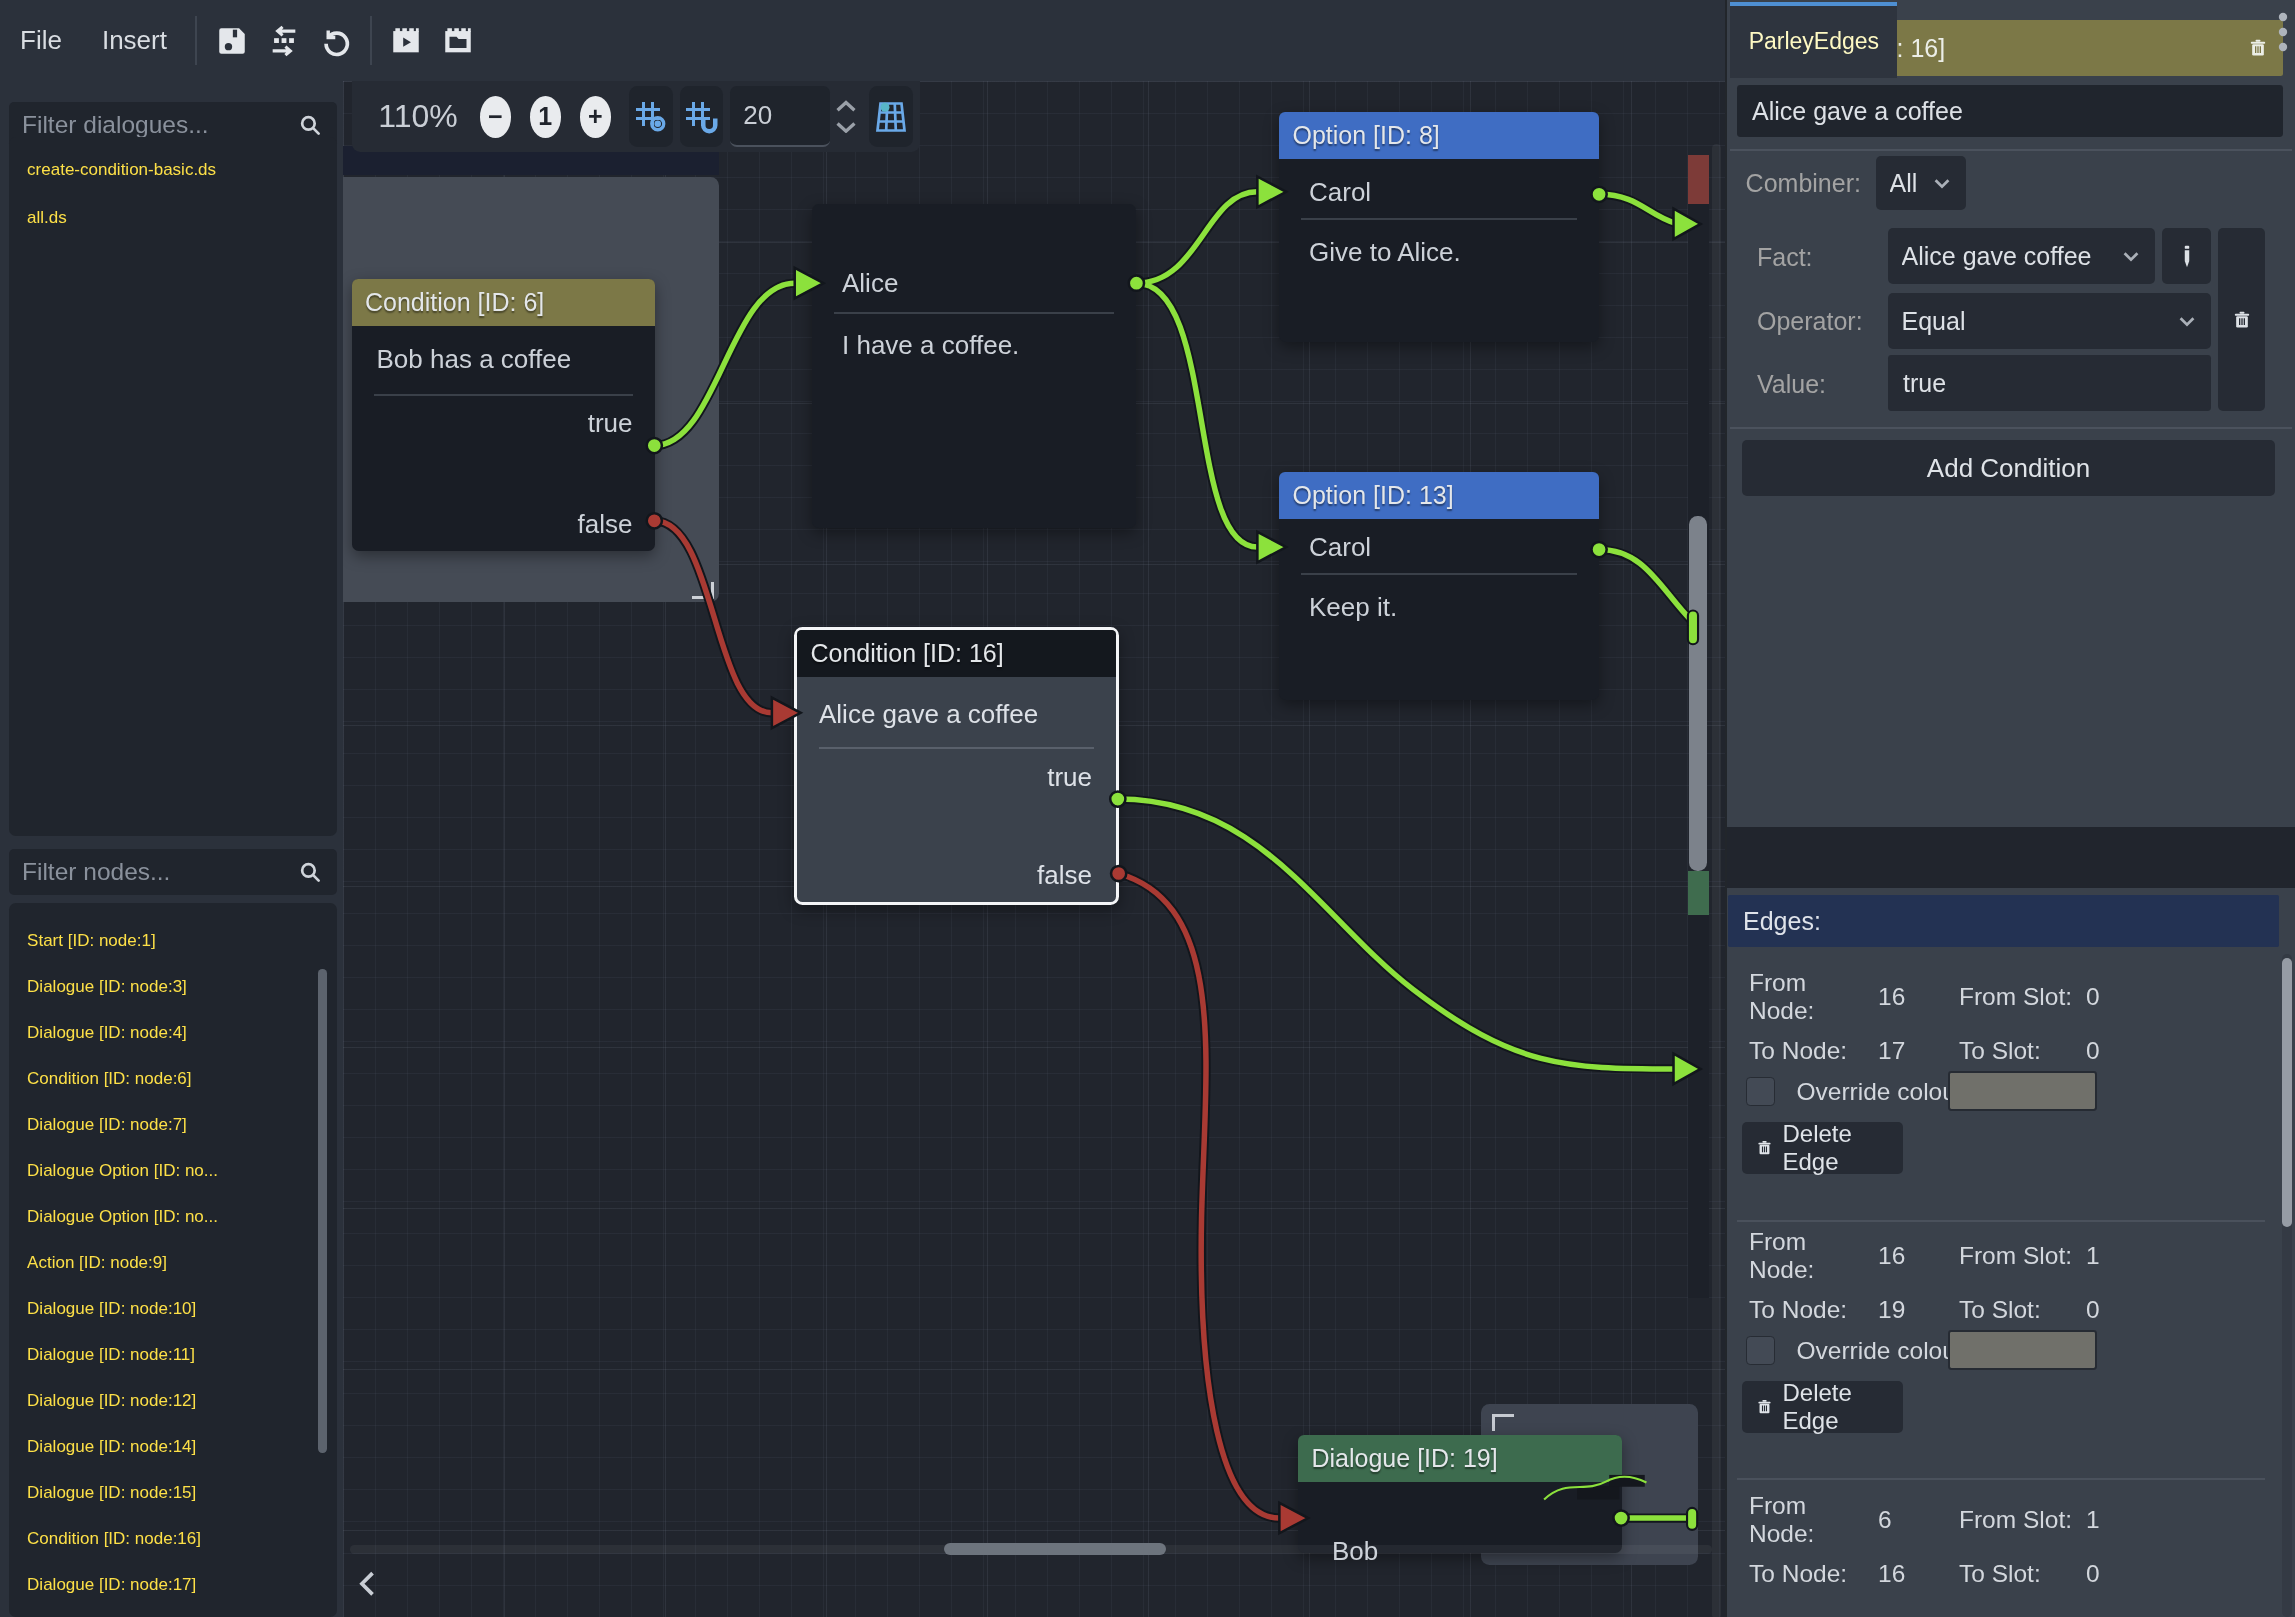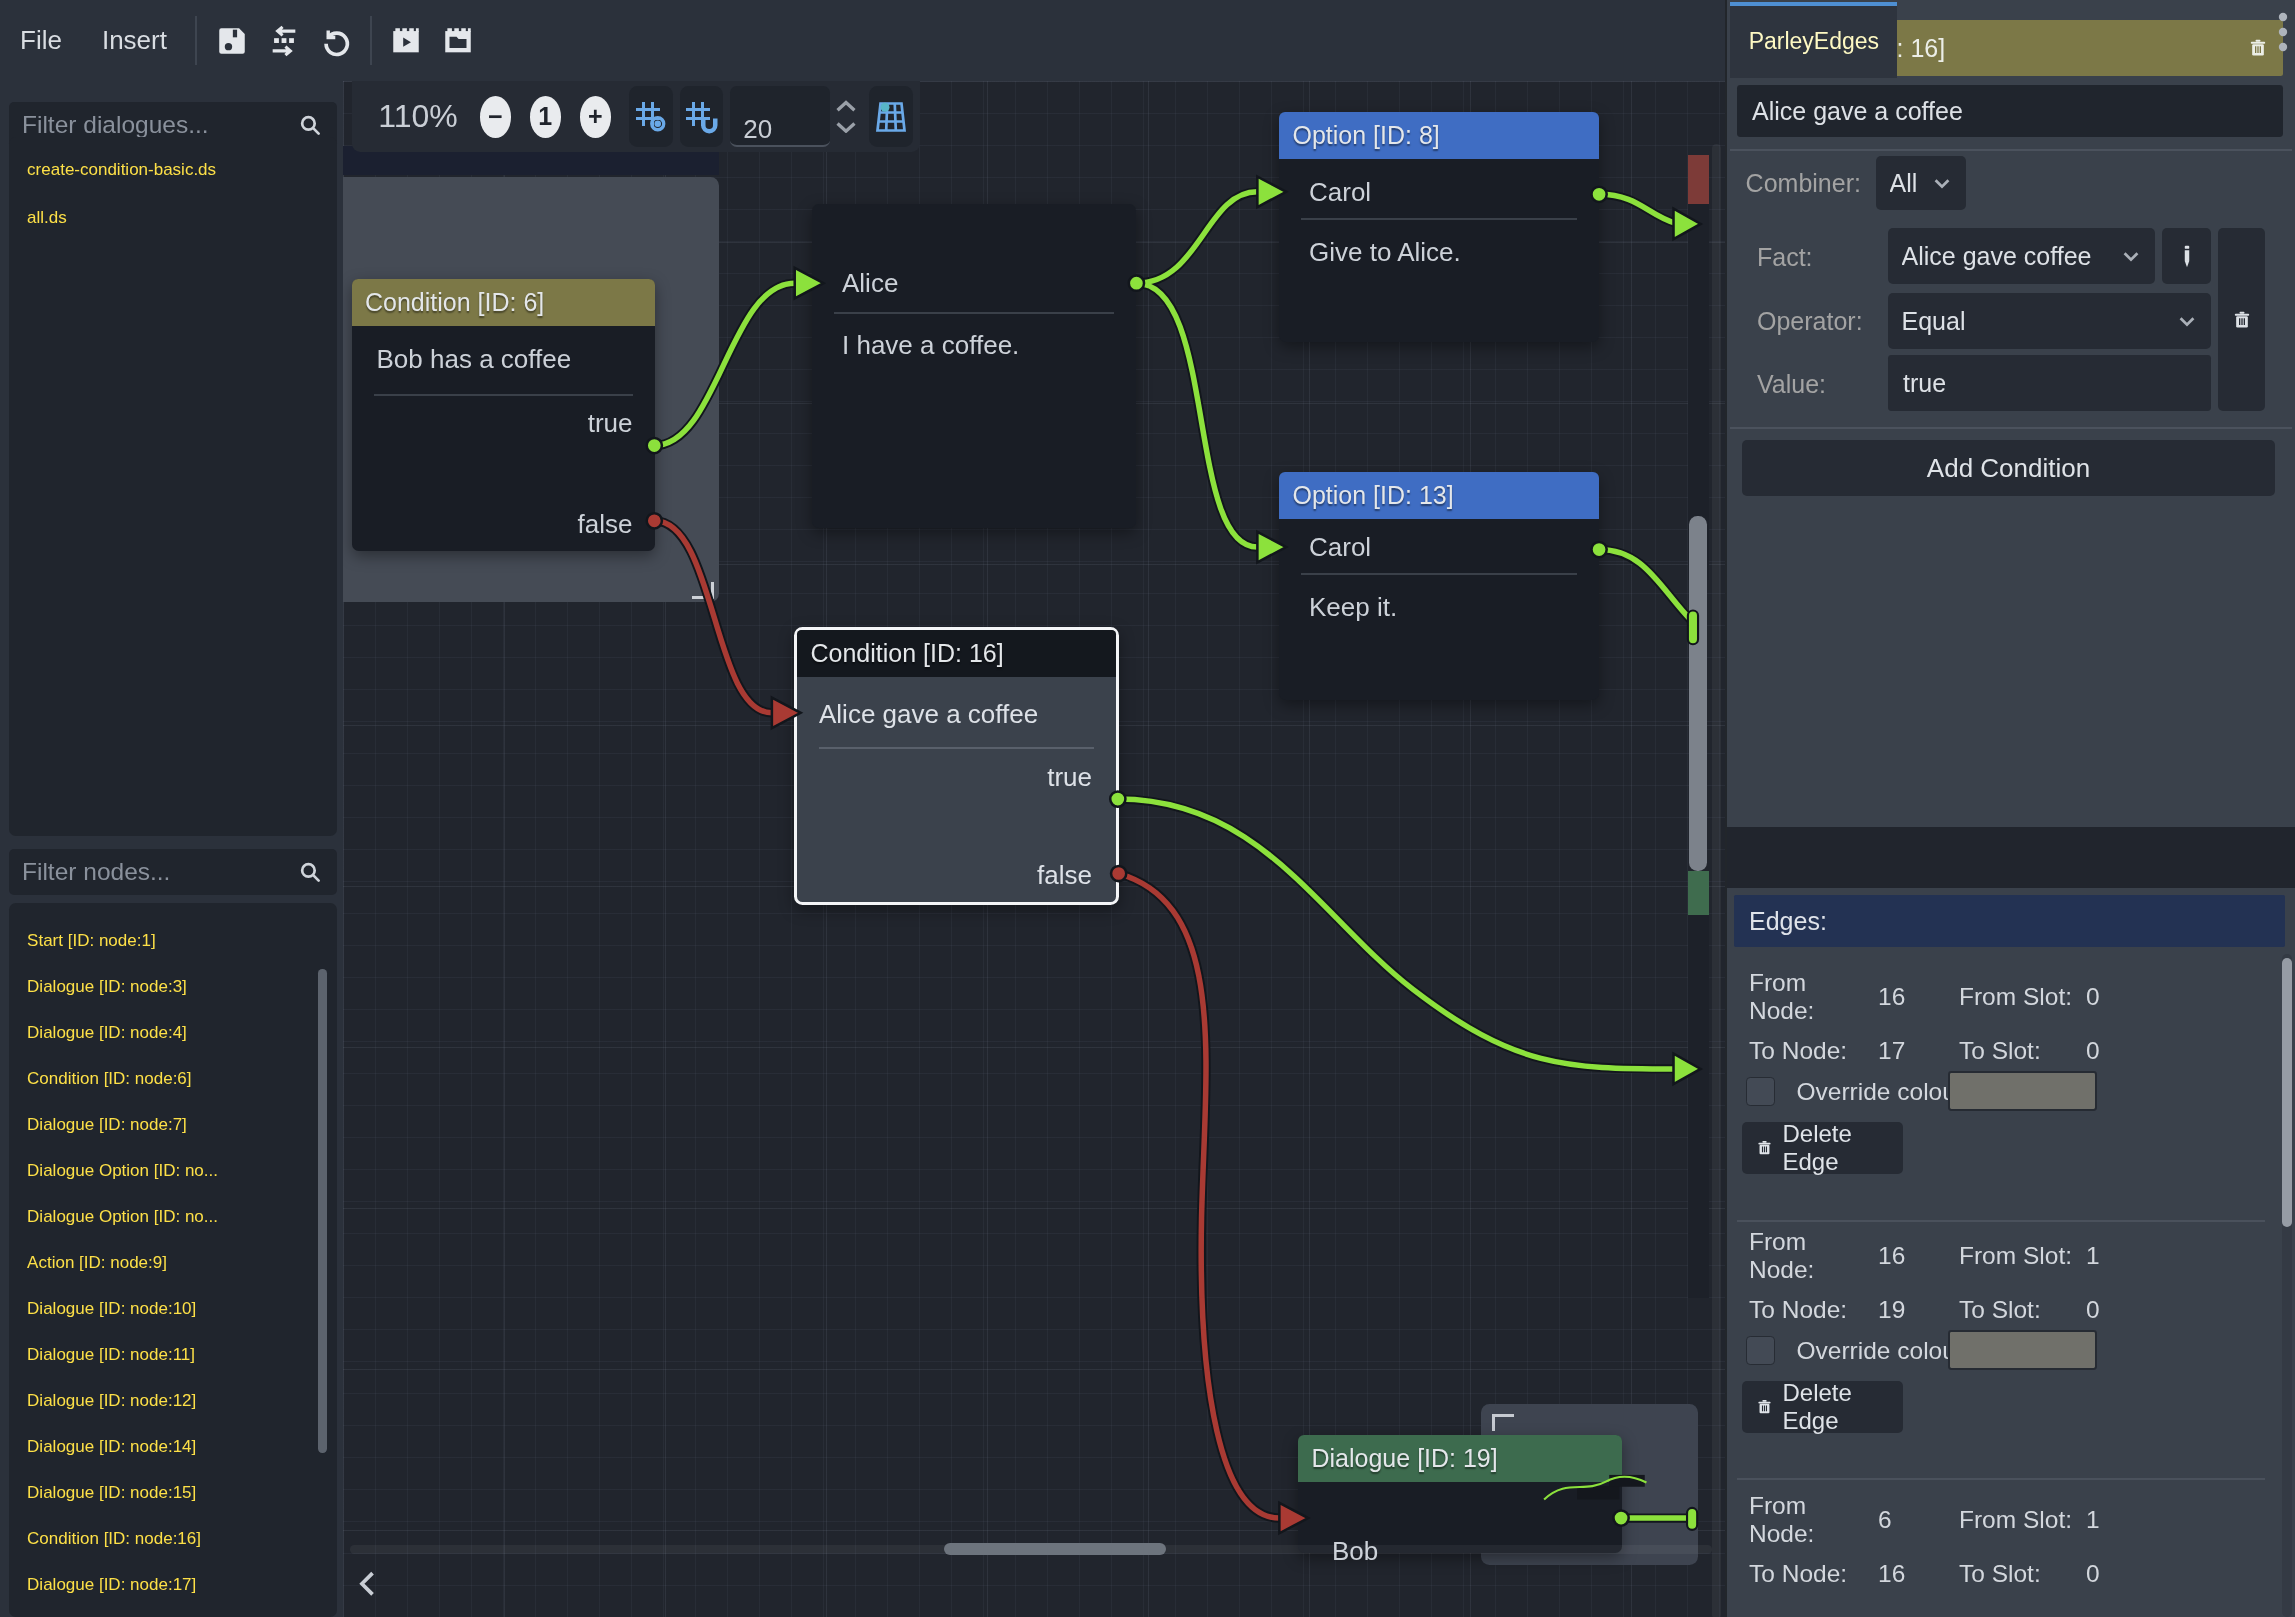--- a/index.html
+++ b/index.html
@@ -53,21 +53,21 @@
   #node-cond16 .gdiv { background:#59606b; }
   #node-cond16 .grow { color:#dde1e7; }
 
   
   #canvas-toolbar { position:absolute; left:8.5px; top:0; width:568px; height:71px; background:#262b34;
     border-radius:0 0 8.5px 8.5px; z-index:10; display:flex; align-items:center; color:#c9ced5; }
   .oval-btn { width:34px; height:42px; border-radius:50%; background:#e9ebee; color:#20242c;
     display:flex; align-items:center; justify-content:center; font-size:25px; font-weight:bold; margin-right:18.6px; }
   .sq-btn { width:47px; height:61px; border-radius:8.5px; background:#1f242c; display:flex; align-items:center; justify-content:center; margin-right:6.8px; }
   .sq-btn svg { width:36px; height:36px; color:#6aa9e8; }
-  #snap-field { width:108px; height:61px; background:#1f242c; border-radius:6.8px; display:flex; align-items:flex-end;
+  #snap-field { width:108px; height:61px; background:#1f242c; border-radius:6.8px; display:flex; align-items:center;
     padding-left:13.5px; font-size:26px; color:#c9ced5; border-bottom:2.5px solid #4a515c; margin-right:3.4px; }
   .spin { display:flex; flex-direction:column; justify-content:center; gap:8.5px; margin:0 12px 0 1.7px; color:#9aa0a8; }
   .navy-band { position:absolute; left:0; top:65px; width:376px; height:29px; background:#1b2030; z-index:2; }
 
   
   .strip { position:absolute; z-index:4; }
   .hthumb { position:absolute; left:601px; top:1462px; width:222px; height:12px; background:#6d747d; border-radius:6px; z-index:11; }
   .htrack { position:absolute; left:6.8px; top:1464px; width:1362px; height:8.5px; background:rgba(255,255,255,.05); border-radius:4.2px; z-index:10; }
   #collapse { position:absolute; left:8.5px; top:1485px; width:34px; height:34px; color:#c9ced5; z-index:11; }
 
@@ -85,21 +85,21 @@
   .ibtn { position:absolute; background:#262b34; border-radius:5px; display:flex; align-items:center; justify-content:center; color:#dde1e6; }
   .label { position:absolute; font-size:25px; color:#a3a3a3; }
   #add-cond { position:absolute; left:15px; top:440px; width:533px; height:56px; background:#262b34; border-radius:5px;
     display:flex; align-items:center; justify-content:center; font-size:26px; color:#dfe3e8; }
 
   #tabstrip { position:absolute; left:0; top:827px; width:570px; height:61px; background:#21252d; }
   #tab-parleyedges { position:absolute; left:3.4px; top:1.7px; width:167px; height:76px; background:#2e343e;
     border-top:4.2px solid #4e8fd2; display:flex; align-items:center; justify-content:center; font-size:23px; color:#fef9c3; }
   #tab-dots { position:absolute; right:1.7px; top:10px; width:20px; height:44px; color:#aeb4bc; }
 
-  #edges-header { position:absolute; left:7px; top:895px; width:551px; height:52px; background:#233253; border-radius:1.7px;
+  #edges-header { position:absolute; left:1px; top:895px; width:551px; height:52px; background:#233253; border-radius:1.7px;
     display:flex; align-items:center; padding:0 15px; color:#dfe3ea; }
   .edge-entry { position:absolute; left:10px; width:538px; }
   .edge-row { height:54px; display:flex; align-items:center; font-size:24.5px; color:#d3d7dd; padding-left:12px; }
   .er-l1 { width:129px; } .er-v1 { width:81px; } .er-l2 { width:127px; }
   .ov-row { position:absolute; top:98px; left:0; height:47px; display:flex; align-items:center; width:100%; }
   .cbx { width:29px; height:29px; background:#434a55; border:1.7px solid #272c34; border-radius:4.2px; margin-left:8.5px; }
   .ov-label { margin-left:22px; font-size:24.5px; color:#d3d7dd; }
   .swatch { position:absolute; left:211px; top:3.4px; width:149px; height:40px; background:#70706a; border:2.5px solid #262b33; border-radius:3.4px; }
   .del-btn { position:absolute; left:5px; top:152px; width:161px; height:52px; background:#262b34; border-radius:5px;
     display:flex; align-items:center; padding-left:13.5px; gap:10px; font-size:24px; color:#dfe3e8; }

